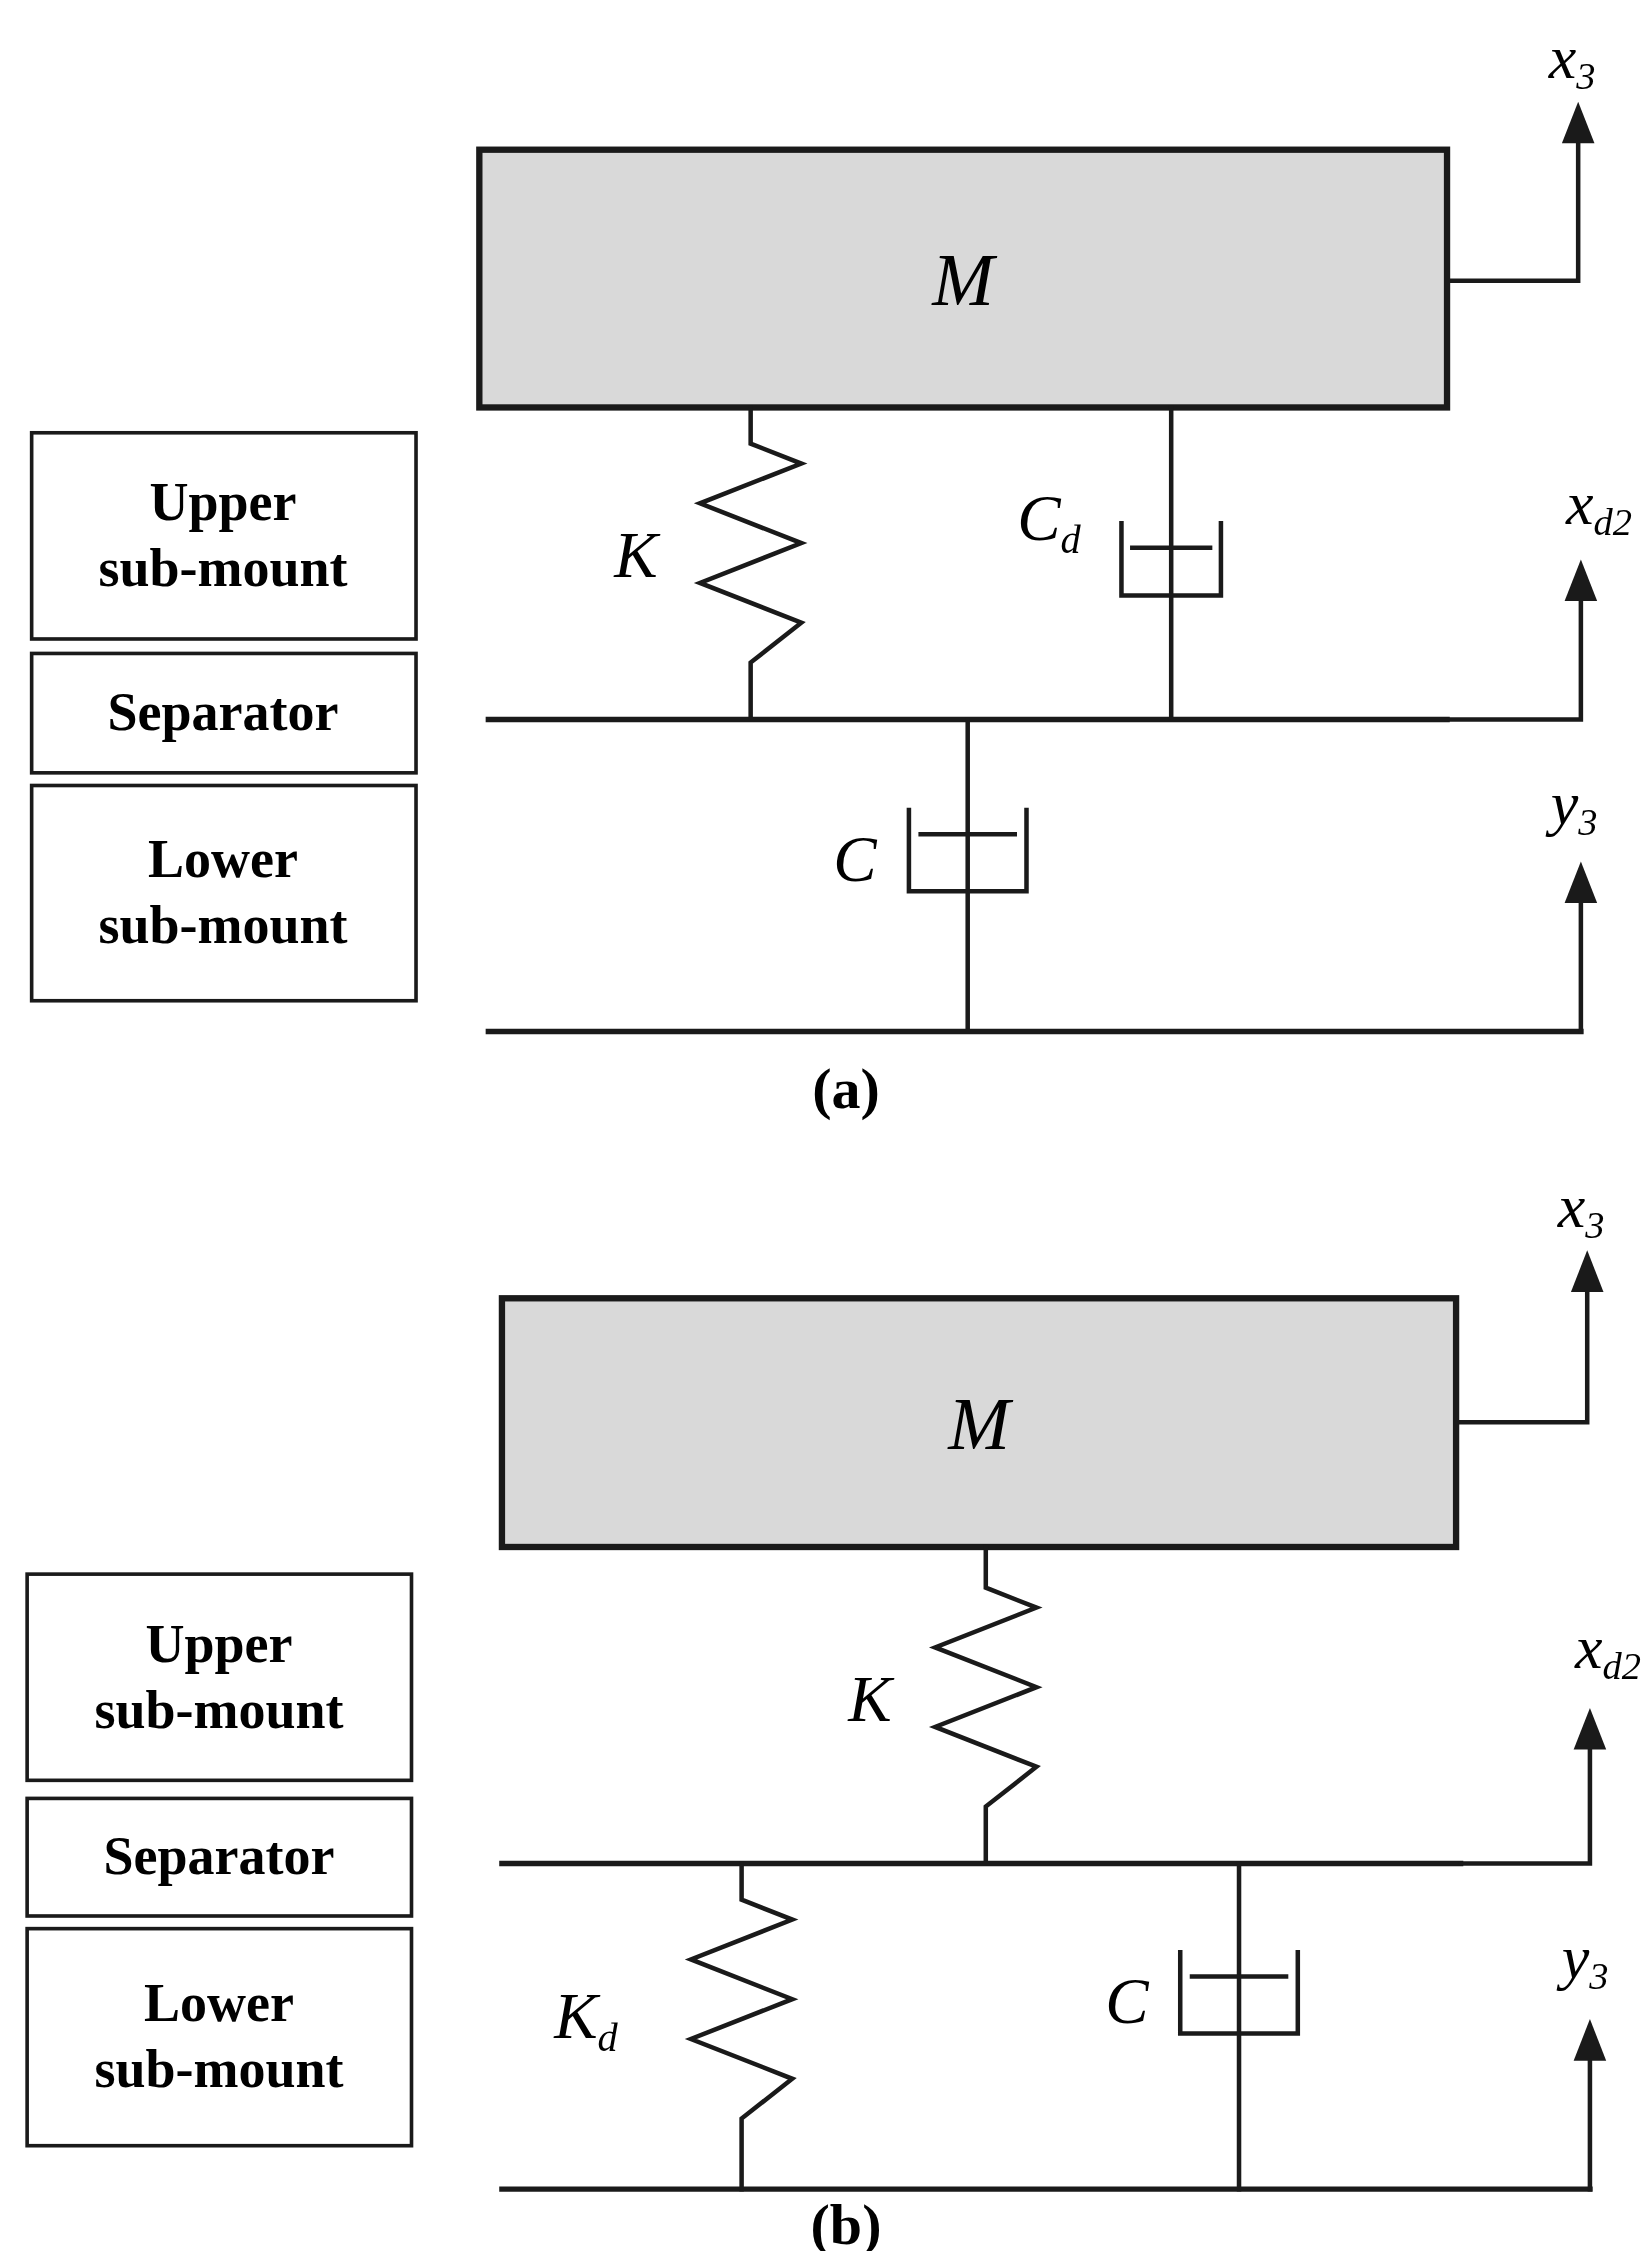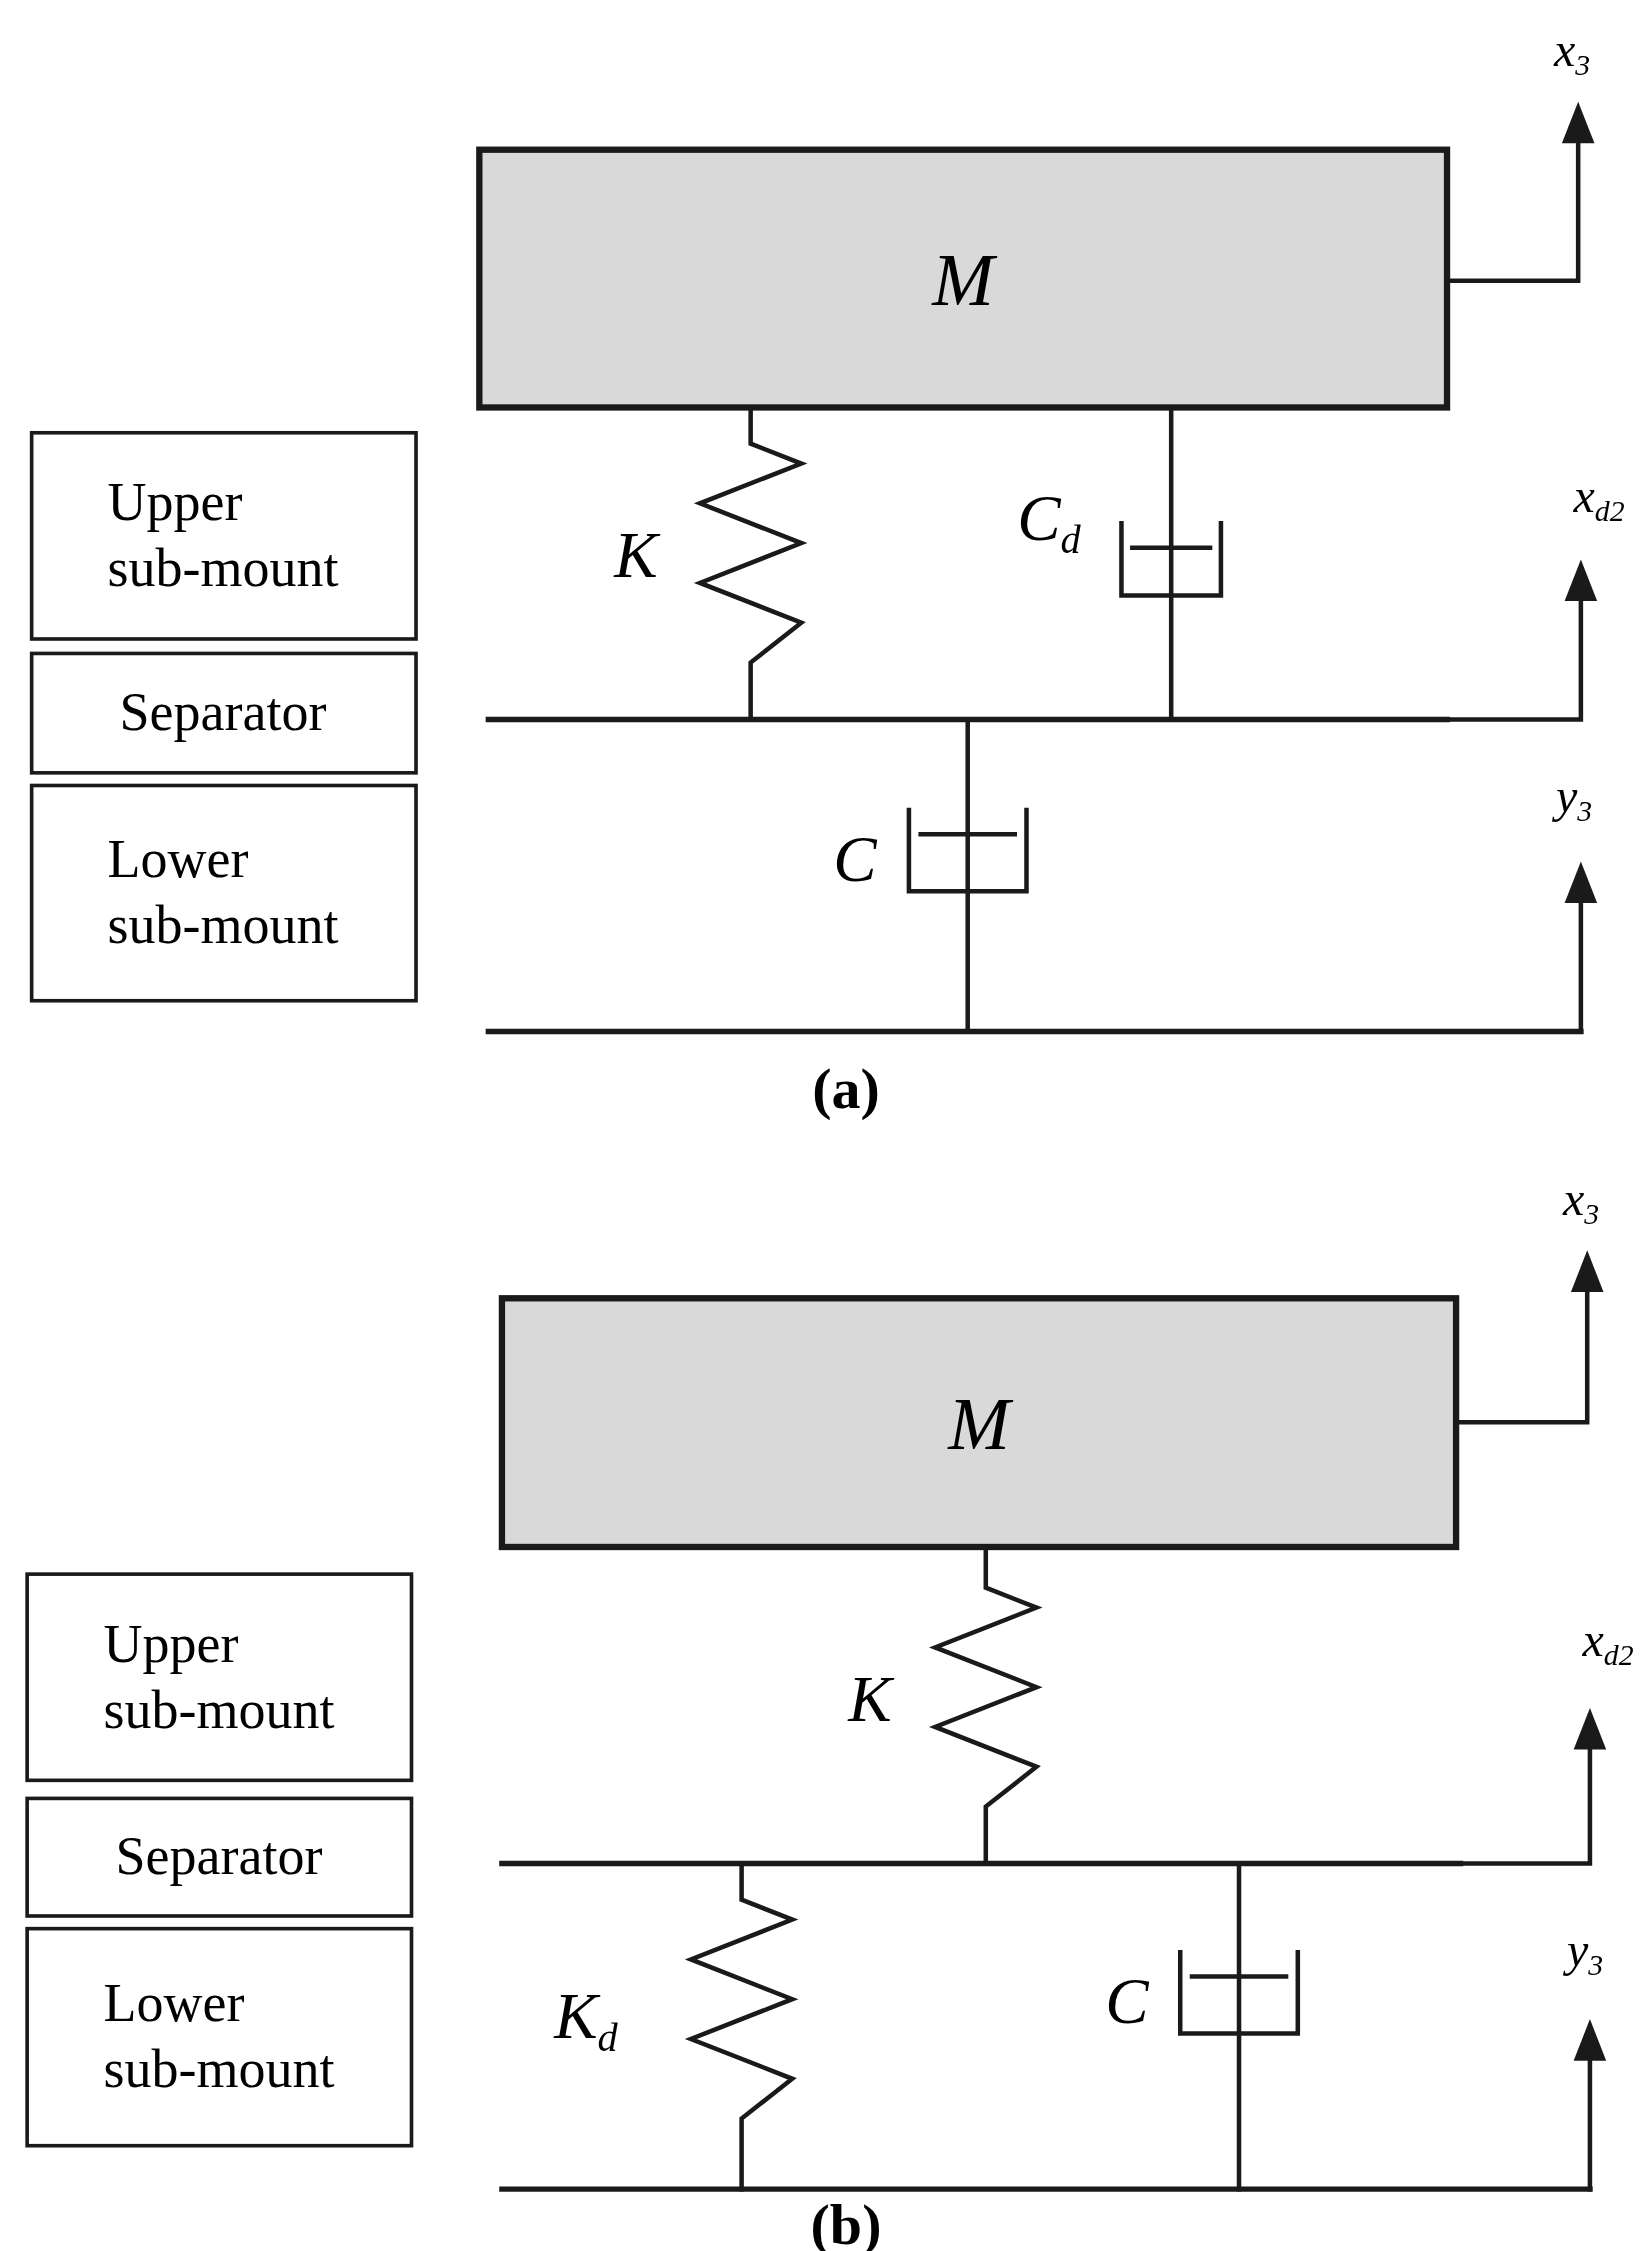--- a/index.html
+++ b/index.html
@@ -20,23 +20,23 @@
   .arr  { fill: #1a1a1a; stroke: none; }
 
   .lbl {
     position: absolute;
     transform: translate(-50%, -50%);
     white-space: nowrap;
   }
   .math { font-style: italic; font-size: 65px; }
   .math .sub { font-size: 0.62em; font-style: italic; vertical-align: -0.3em; }
   .mass-lbl { font-size: 74px; }
-  .axis-lbl { font-size: 48px; }
+  .axis-lbl { font-size: 62px; margin-top: 8px; }
   .caption  { font-style: normal; font-weight: 700; font-size: 58px; }
-  .boxtext  { font-style: normal; font-size: 54px; text-align: left; line-height: 1.22; }
+  .boxtext  { font-style: normal; font-size: 54px; text-align: center; line-height: 1.22; font-weight: bold; }
 </style>
 </head>
 <body>
 
 <div class="canvas">
 
   <svg class="shapes" width="1646" height="2252" viewBox="0 0 1820 2489">
 
     <rect x="530" y="165" width="1070" height="285" class="mass"></rect>
 

